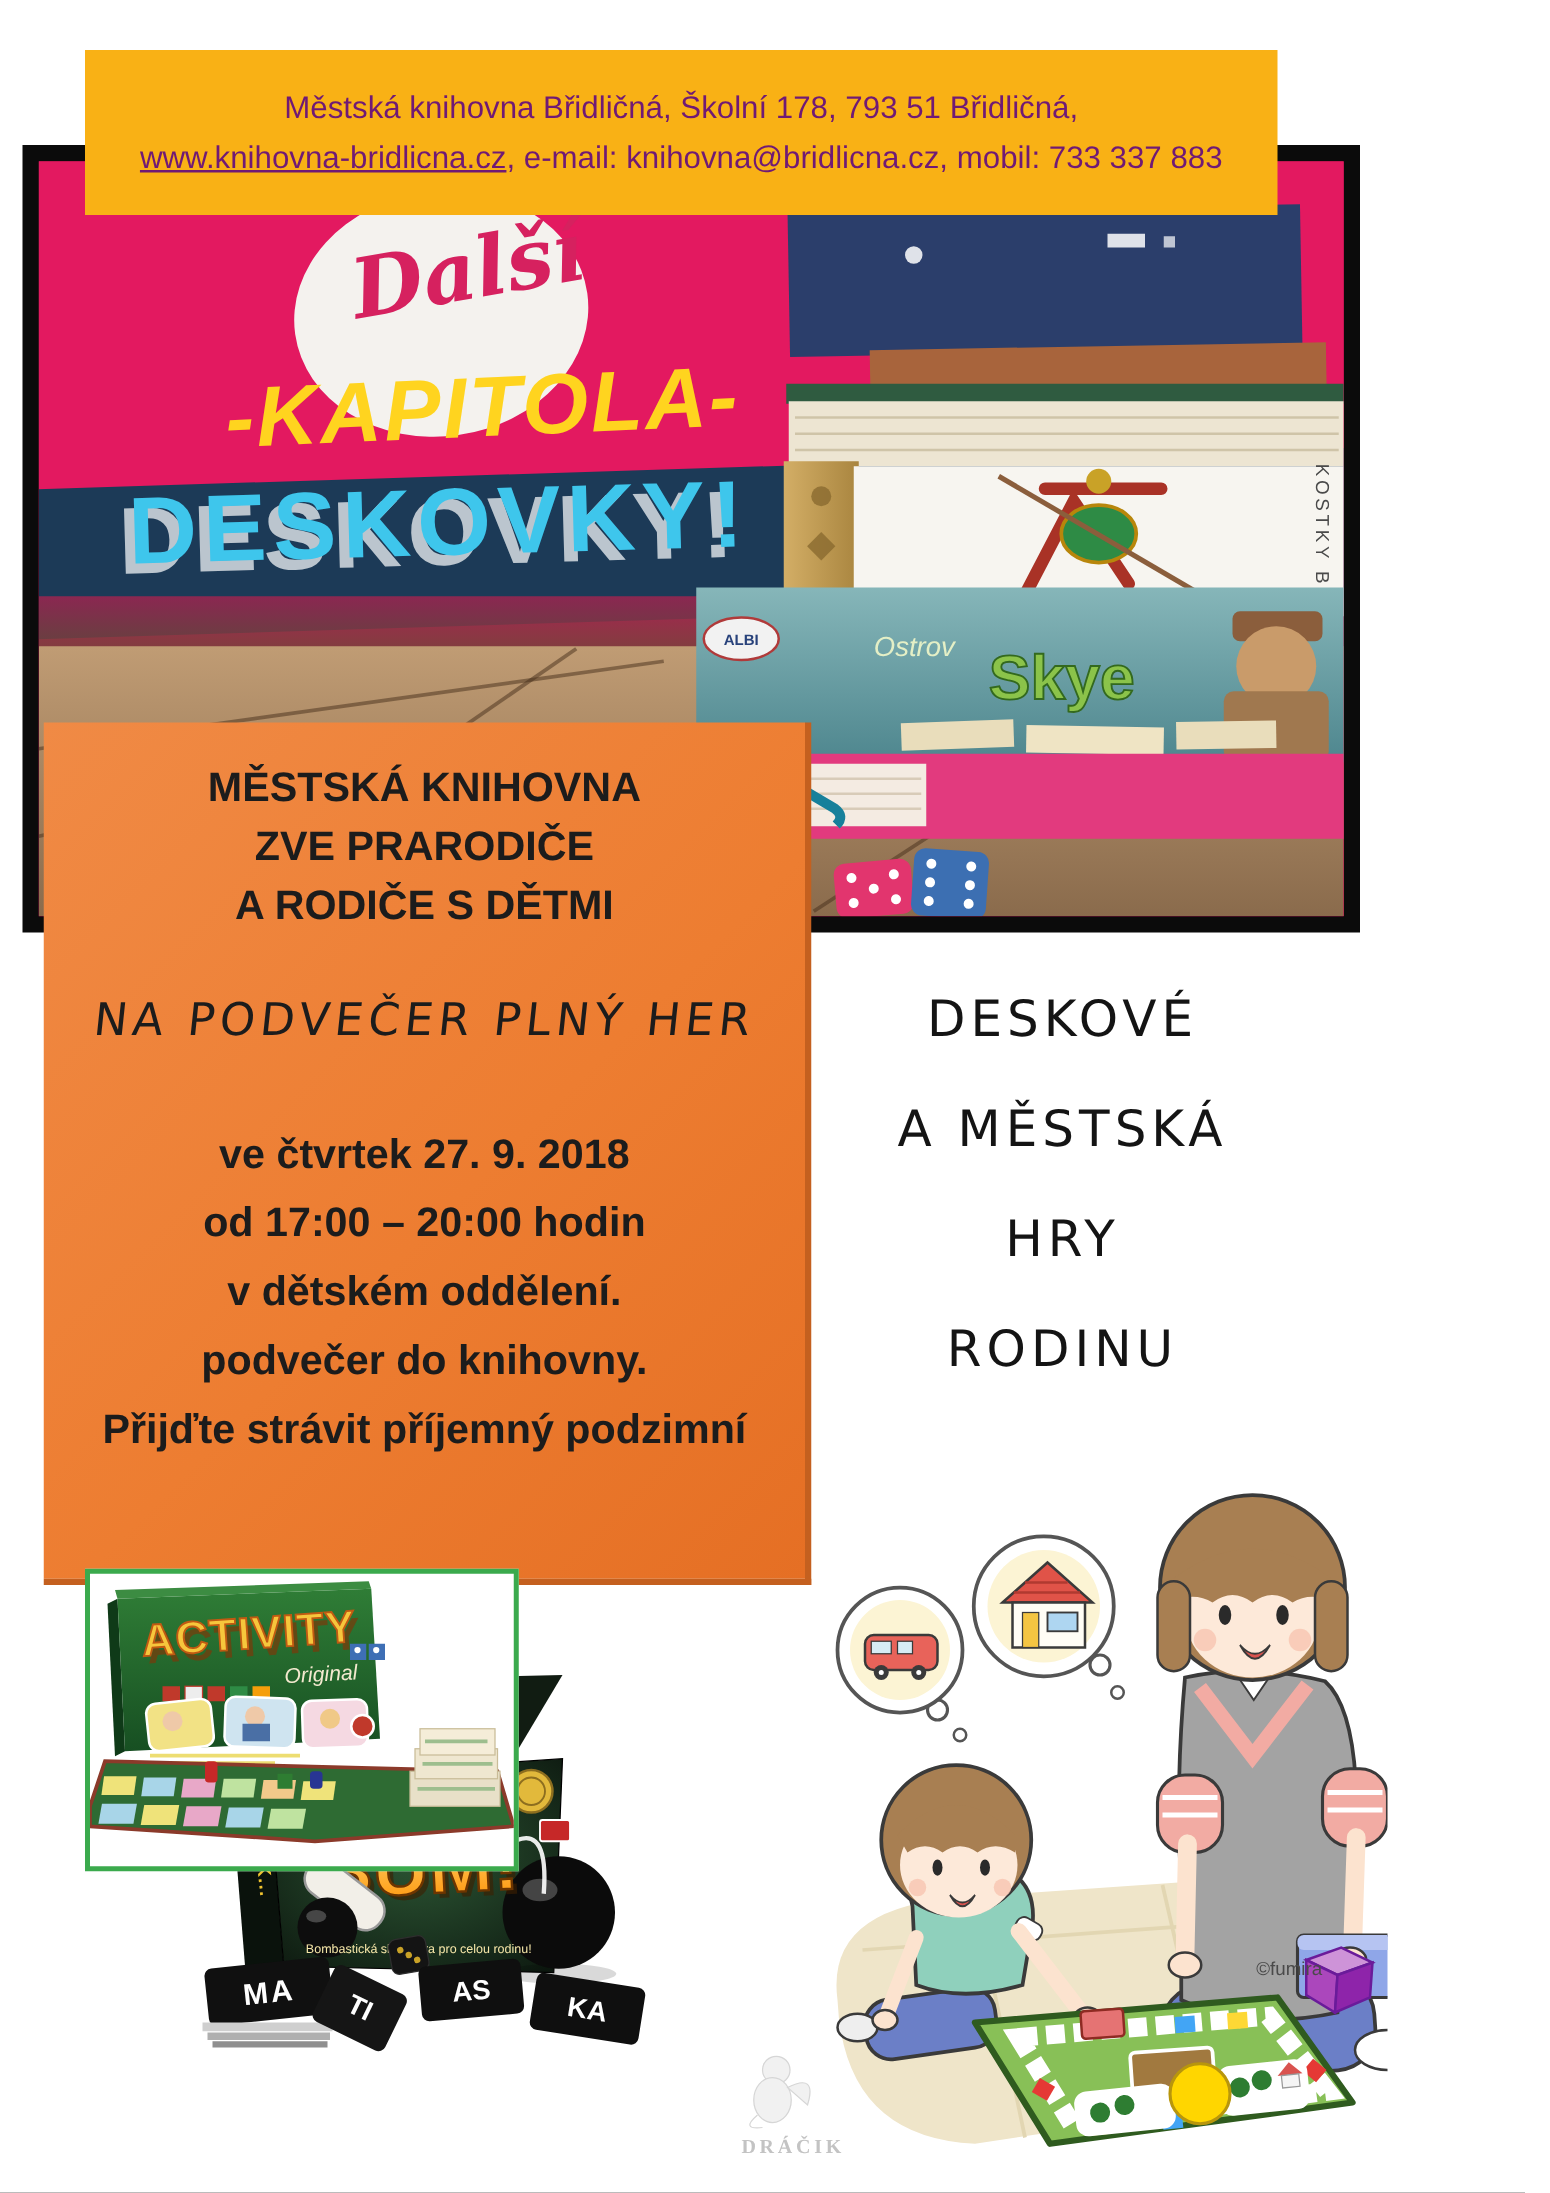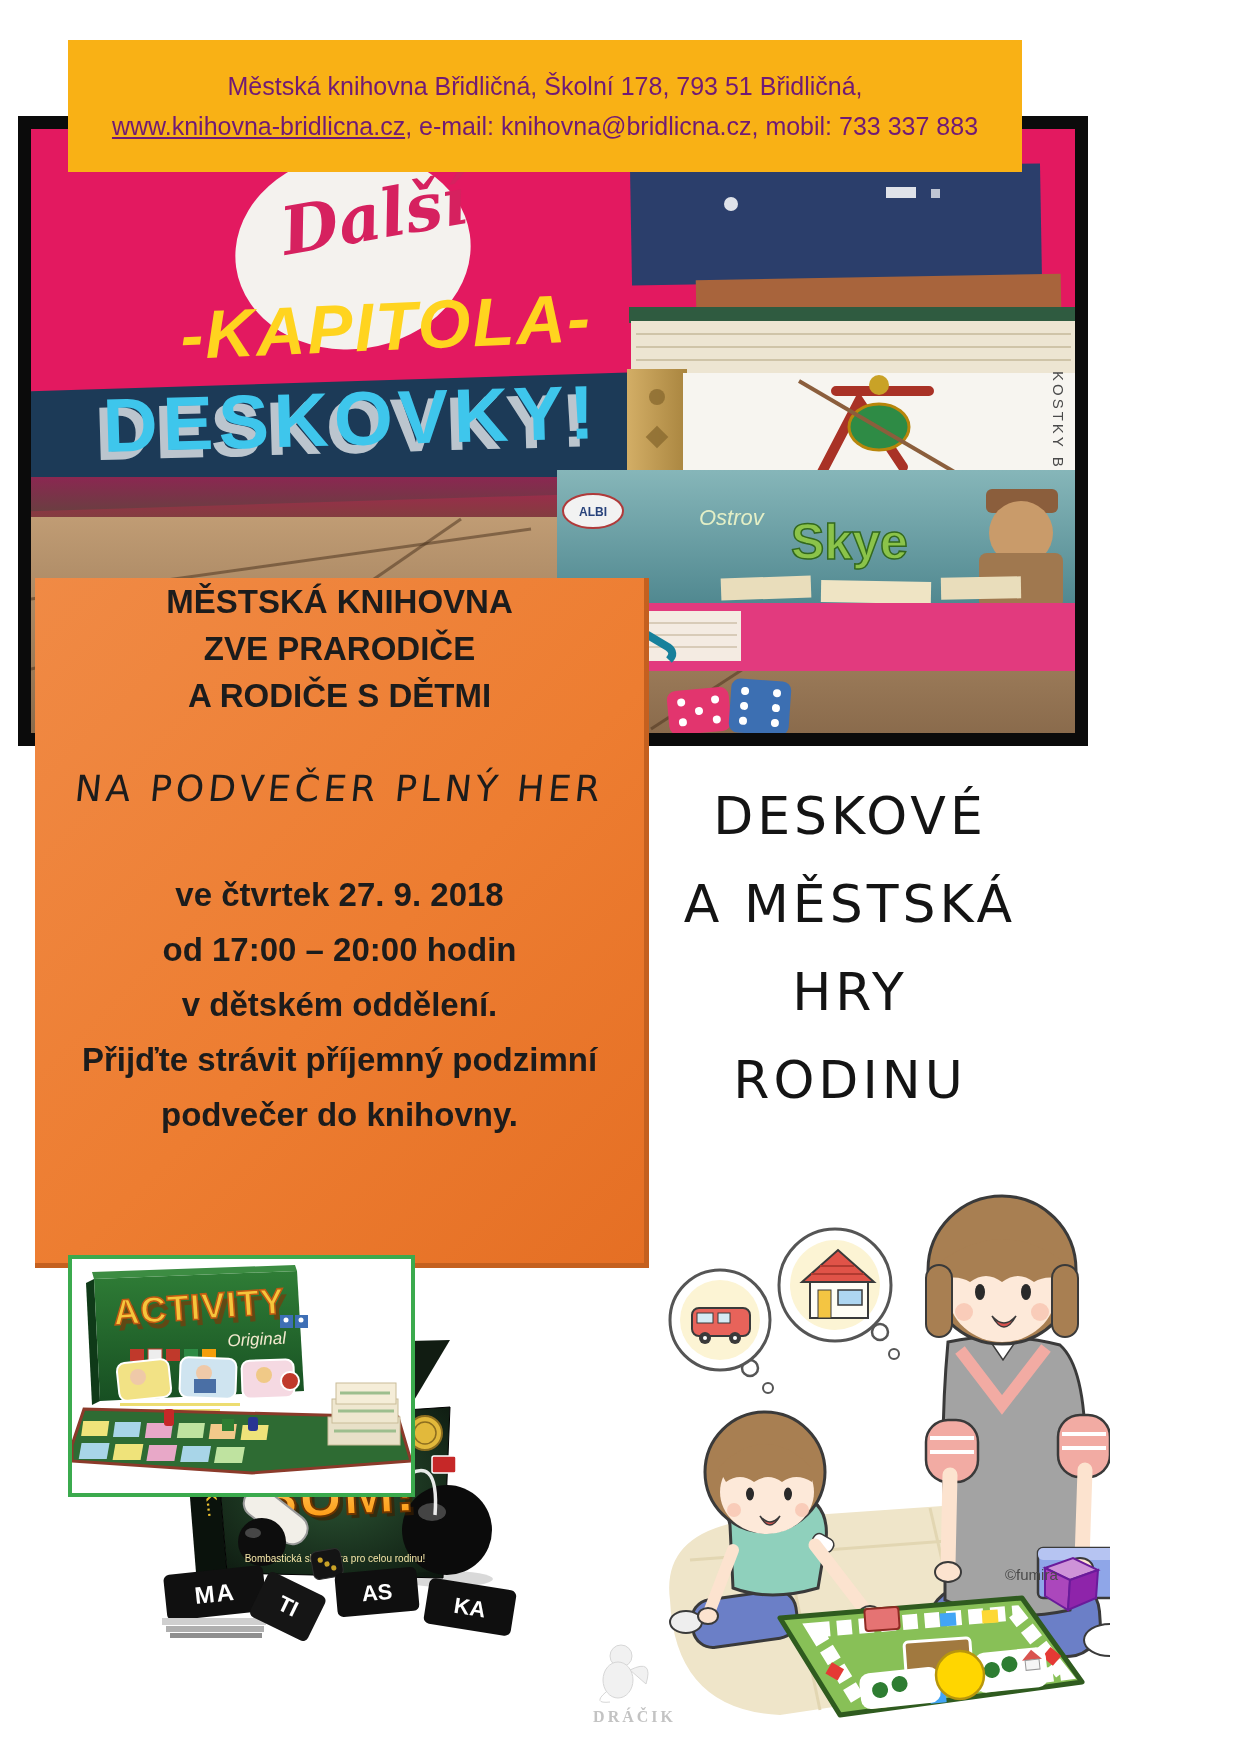--- a/index.html
+++ b/index.html
@@ -27,25 +27,25 @@
          text-shadow:-8px 8px 0 rgba(205,213,220,0.9);}
   
   #invite{position:absolute;left:35px;top:578px;width:614px;height:690px;z-index:6;
           background:linear-gradient(135deg,#F08A45 0%,#ED7D31 55%,#E56F24 100%);
           border-right:5px solid #C4601F;border-bottom:5px solid #C4601F;box-sizing:border-box;
           text-align:center;color:#1c1c1c;}
   #invite .inv-b{font-weight:bold;font-size:33px;line-height:47px;}
   #invite .inv-head{font-size:36px;letter-spacing:4px;line-height:60px;margin:40px 0 48px 0;
           transform:skewX(-6deg);font-family:"DejaVu Sans",sans-serif;white-space:nowrap;}
   #invite .inv-b2{font-weight:bold;font-size:33px;line-height:55px;}
-  #invite .pad-top{}
+  #invite .pad-top{padding-top:28px;}
   
   #sidecol{position:absolute;left:630px;top:772px;width:440px;z-index:4;text-align:center;
            font-family:"DejaVu Sans",sans-serif;color:#141414;}
-  #sidecol .s-line{font-size:52px;letter-spacing:4px;line-height:88px;white-space:nowrap;}
+  #sidecol .s-line{font-size:40px;letter-spacing:4px;line-height:88px;white-space:nowrap;}
   
   #activity{position:absolute;left:68px;top:1255px;width:347px;height:242px;z-index:7;
             background:#ffffff;border:4px solid #3BAA4D;box-sizing:border-box;}
   
   #bum{position:absolute;left:140px;top:1330px;width:390px;height:330px;z-index:6;}
   
   #cartoon{position:absolute;left:630px;top:1170px;width:480px;height:560px;z-index:4;}
   
   #wm{position:absolute;left:556px;top:1640px;width:120px;height:92px;z-index:8;text-align:right;}
   #wm .wm-text{font-family:"Liberation Serif",serif;font-size:16px;letter-spacing:3px;
@@ -195,22 +195,22 @@
   </div>
 
   <div id="invite">
     <div class="inv-b pad-top">MĚSTSKÁ KNIHOVNA</div>
     <div class="inv-b">ZVE PRARODIČE</div>
     <div class="inv-b">A RODIČE S DĚTMI</div>
     <div class="inv-head">NA PODVEČER PLNÝ HER</div>
     <div class="inv-b2">ve čtvrtek 27. 9. 2018</div>
     <div class="inv-b2">od 17:00 – 20:00 hodin</div>
     <div class="inv-b2">v dětském oddělení.</div>
+    <div class="inv-b2">podvečer do knihovny.</div>
     <div class="inv-b2">Přijďte strávit příjemný podzimní</div>
-    <div class="inv-b2">podvečer do knihovny.</div>
   </div>
 
   <div id="sidecol">
     <div class="s-line">DESKOVÉ</div>
     <div class="s-line">A MĚSTSKÁ</div>
     <div class="s-line">HRY</div>
     <div class="s-line">RODINU</div>
   </div>
 
   <div id="activity">

